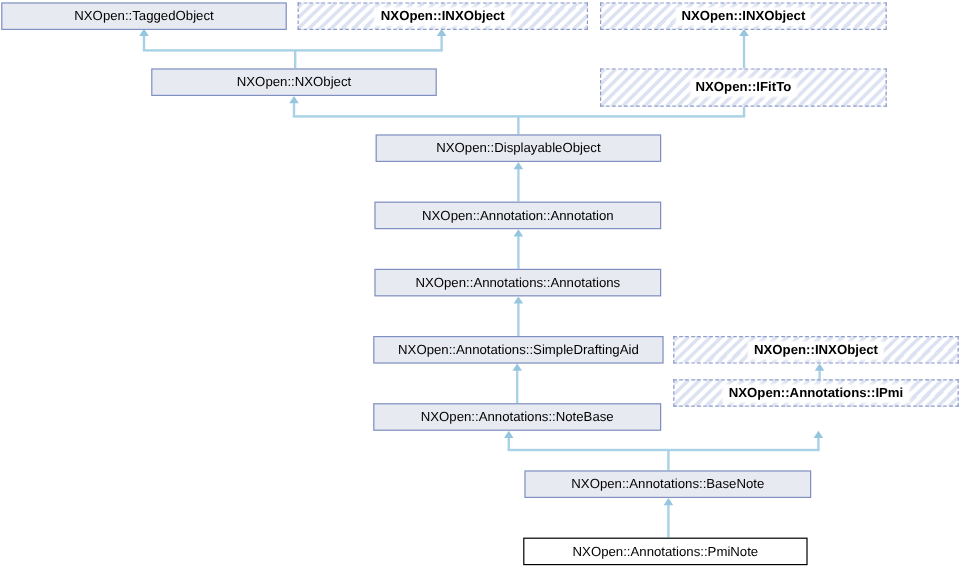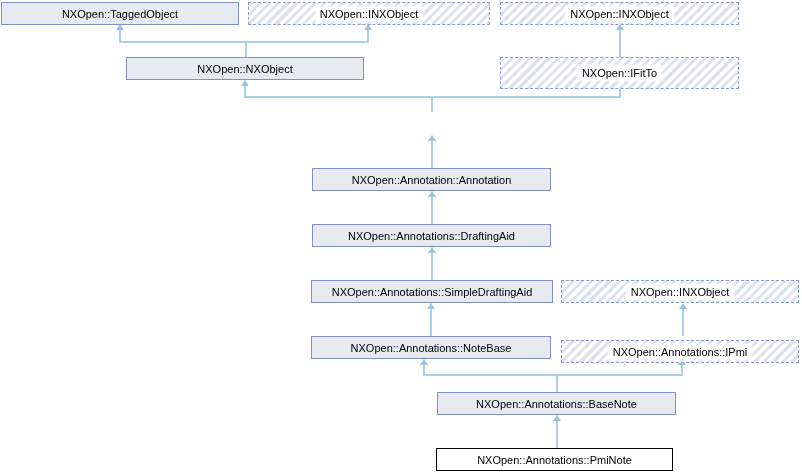--- a/index.html
+++ b/index.html
@@ -34,20 +34,21 @@
       var(--hatch-stripe, #dce2f1) 3px,
       #ffffff 3px,
       #ffffff 6.5px
     );
     border: 1px dashed var(--hatch-border, #8d9cc9);
   }
   .node.hatched .lbl {
     background: #ffffff;
     padding: 1px 4px;
     box-shadow: 0 0 2px 1px #ffffff;
+    font-weight: bold;
   }
   .node.focus {
     background: #ffffff;
     border: 1px solid var(--focus-border, #000000);
     justify-content: center;
   }
   .seg {
     position: absolute;
     background: var(--edge-color, #a9d2e6);
   }
@@ -104,36 +105,39 @@
     </div>
     <div class="node hatched" style="left: 500px; top: 2px; width: 239px; height: 23px;">
       <span class="lbl">NXOpen::INXObject</span>
     </div>
     <div class="node solid" style="left: 126px; top: 57px; width: 238px; height: 23px;">
       <span class="lbl">NXOpen::NXObject</span>
     </div>
     <div class="node hatched" style="left: 500px; top: 57px; width: 239px; height: 32px;">
       <span class="lbl">NXOpen::IFitTo</span>
     </div>
+    <div class="node solid" style="left: 313px; top: 112px; width: 238px; height: 23px;">
+      <span class="lbl">NXOpen::DisplayableObject</span>
+    </div>
     <div class="node solid" style="left: 312px; top: 168px; width: 239px; height: 23px;">
       <span class="lbl">NXOpen::Annotation::Annotation</span>
     </div>
     <div class="node solid" style="left: 312px; top: 224px; width: 239px; height: 23px;">
-      <span class="lbl">NXOpen::Annotations::DraftingAid</span>
+      <span class="lbl">NXOpen::Annotations::Annotations</span>
     </div>
     <div class="node solid" style="left: 311px; top: 280px; width: 242px; height: 23px; text-align: right;">
       <span class="lbl">NXOpen::Annotations::SimpleDraftingAid</span>
     </div>
     <div class="node hatched" style="left: 561px; top: 280px; width: 238px; height: 23px;">
       <span class="lbl">NXOpen::INXObject</span>
     </div>
     <div class="node solid" style="left: 311px; top: 336px; width: 240px; height: 23px;">
       <span class="lbl">NXOpen::Annotations::NoteBase</span>
     </div>
-    <div class="node hatched" style="left: 561px; top: 340px; width: 238px; height: 23px;">
+    <div class="node hatched" style="left: 561px; top: 316px; width: 238px; height: 23px;">
       <span class="lbl">NXOpen::Annotations::IPmi</span>
     </div>
     <div class="node solid" style="left: 437px; top: 392px; width: 239px; height: 23px; align-items: center;">
       <span class="lbl">NXOpen::Annotations::BaseNote</span>
     </div>
     <div class="node focus" style="left: 436px; top: 448px; width: 237px; height: 23px;">
       <span class="lbl">NXOpen::Annotations::PmiNote</span>
     </div>
   </div>
 

